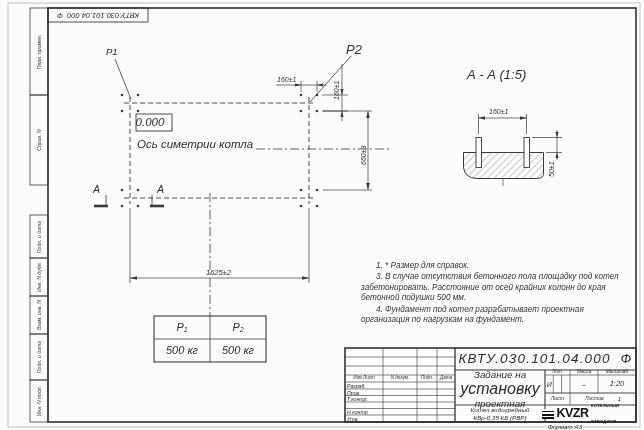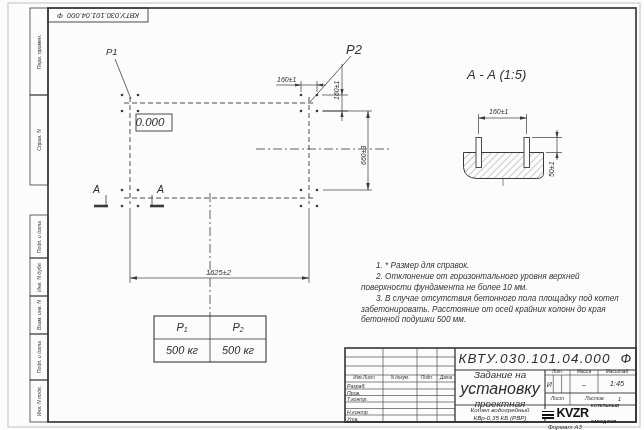--- a/index.html
+++ b/index.html
@@ -237,20 +237,21 @@
       <span>Инв. N подл.</span>
     </div>
 
   <div class="c" style="left:48px;top:8px;width:100px;height:14px">
     <span class="flip" style="font-size:7.5px">КВТУ.030.101.04.000  Ф</span>
   </div>
 
   <div class="t" style="left:106px;top:47px;font-size:9.5px">P1</div>
   <div class="t" style="left:346px;top:43px;font-size:13px">P2</div>
   <div class="c" style="left:136px;top:114px;width:28px;height:17px;font-size:11.5px">0.000</div>
+  <div class="t" style="left:137px;top:139px;font-size:11.5px">Ось симетрии котла</div>
   <div class="t" style="left:93px;top:184px;font-size:10.5px">А</div>
   <div class="t" style="left:157px;top:184px;font-size:10.5px">А</div>
   <div class="t" style="left:277px;top:76px;font-size:7px">160±1</div>
   <div class="t rot" style="left:333px;top:100px;font-size:7px">160±1</div>
   <div class="t rot" style="left:359.5px;top:165px;font-size:7px">660±3</div>
   <div class="t" style="left:206px;top:269px;font-size:7.5px">1625±2</div>
 
   <div class="t" style="left:467px;top:68px;font-size:13px">А - А (1:5)</div>
   <div class="t" style="left:489px;top:108px;font-size:7px">160±1</div>
   <div class="t rot" style="left:548px;top:177px;font-size:7px">50±1</div>
@@ -259,43 +260,43 @@
     <span>Р</span><span class="sub">1</span>
   </div>
   <div class="c" style="left:210px;top:316px;width:56px;height:23px;font-size:11px">
     <span>Р</span><span class="sub">2</span>
   </div>
   <div class="c" style="left:154px;top:339px;width:56px;height:23px;font-size:11px">500 кг</div>
   <div class="c" style="left:210px;top:339px;width:56px;height:23px;font-size:11px">500 кг</div>
 
   <div class="notes">
     <p>1. * Размер для справок.</p>
-    <p>2. Отклонение от горизонтального уровня верхней поверхности фундамента не более 10 мм.</p>
     <p>3. В случае отсутствия бетонного пола площадку под котел забетонировать. Расстояние от осей крайних колонн до края бетонной подушки 500 мм.</p>
+    <p>4. Фундамент под котел разрабатывает проектная организация по нагрузкам на фундамент.</p>
   </div>
 
   <div class="c" style="left:455px;top:348px;width:181px;height:22px;font-size:13.5px;letter-spacing:1.2px">КВТУ.030.101.04.000  Ф</div>
 
   <div class="c col" style="left:455px;top:371px;width:90px;height:36px">
     <div style="font-size:9.8px;line-height:1.14">Задание на</div>
     <div style="font-size:16px;line-height:1.14">установку</div>
     <div style="font-size:9.8px;line-height:1.14">проектная</div>
   </div>
 
   <div class="c col" style="left:455px;top:405px;width:90px;height:17px">
     <div style="font-size:6.2px;line-height:1.25">Котел водогрейный</div>
     <div style="font-size:6.2px;line-height:1.25">КВр-0,35 КБ (РВР)</div>
   </div>
 
   <div class="c" style="left:545px;top:369.5px;width:25px;height:6.5px;font-size:4.8px">Лит.</div>
   <div class="c" style="left:570px;top:369.5px;width:28px;height:6.5px;font-size:4.8px">Масса</div>
   <div class="c" style="left:598px;top:369.5px;width:38px;height:6.5px;font-size:4.8px">Масштаб</div>
   <div class="c" style="left:545px;top:375px;width:8.3px;height:18px;font-size:7px">И</div>
   <div class="c" style="left:570px;top:375px;width:28px;height:18px;font-size:7px">–</div>
-  <div class="c" style="left:598px;top:375px;width:38px;height:18px;font-size:7.5px">1:45</div>
+  <div class="c" style="left:598px;top:375px;width:38px;height:18px;font-size:7.5px">1:20</div>
 
   <div class="c" style="left:545px;top:393px;width:25px;height:12px;font-size:5.2px">Лист</div>
   <div class="c" style="left:570px;top:393px;width:66px;height:12px;gap:14px">
     <span style="font-size:5.2px">Листов</span>
     <span style="font-size:6px">1</span>
   </div>
 
   <div class="c" style="left:345px;top:375px;width:38px;height:7px;font-size:4.6px">Изм.Лист</div>
   <div class="c" style="left:383px;top:375px;width:34px;height:7px;font-size:4.6px">N докум.</div>
   <div class="c" style="left:417px;top:375px;width:20px;height:7px;font-size:4.6px">Подп.</div>

